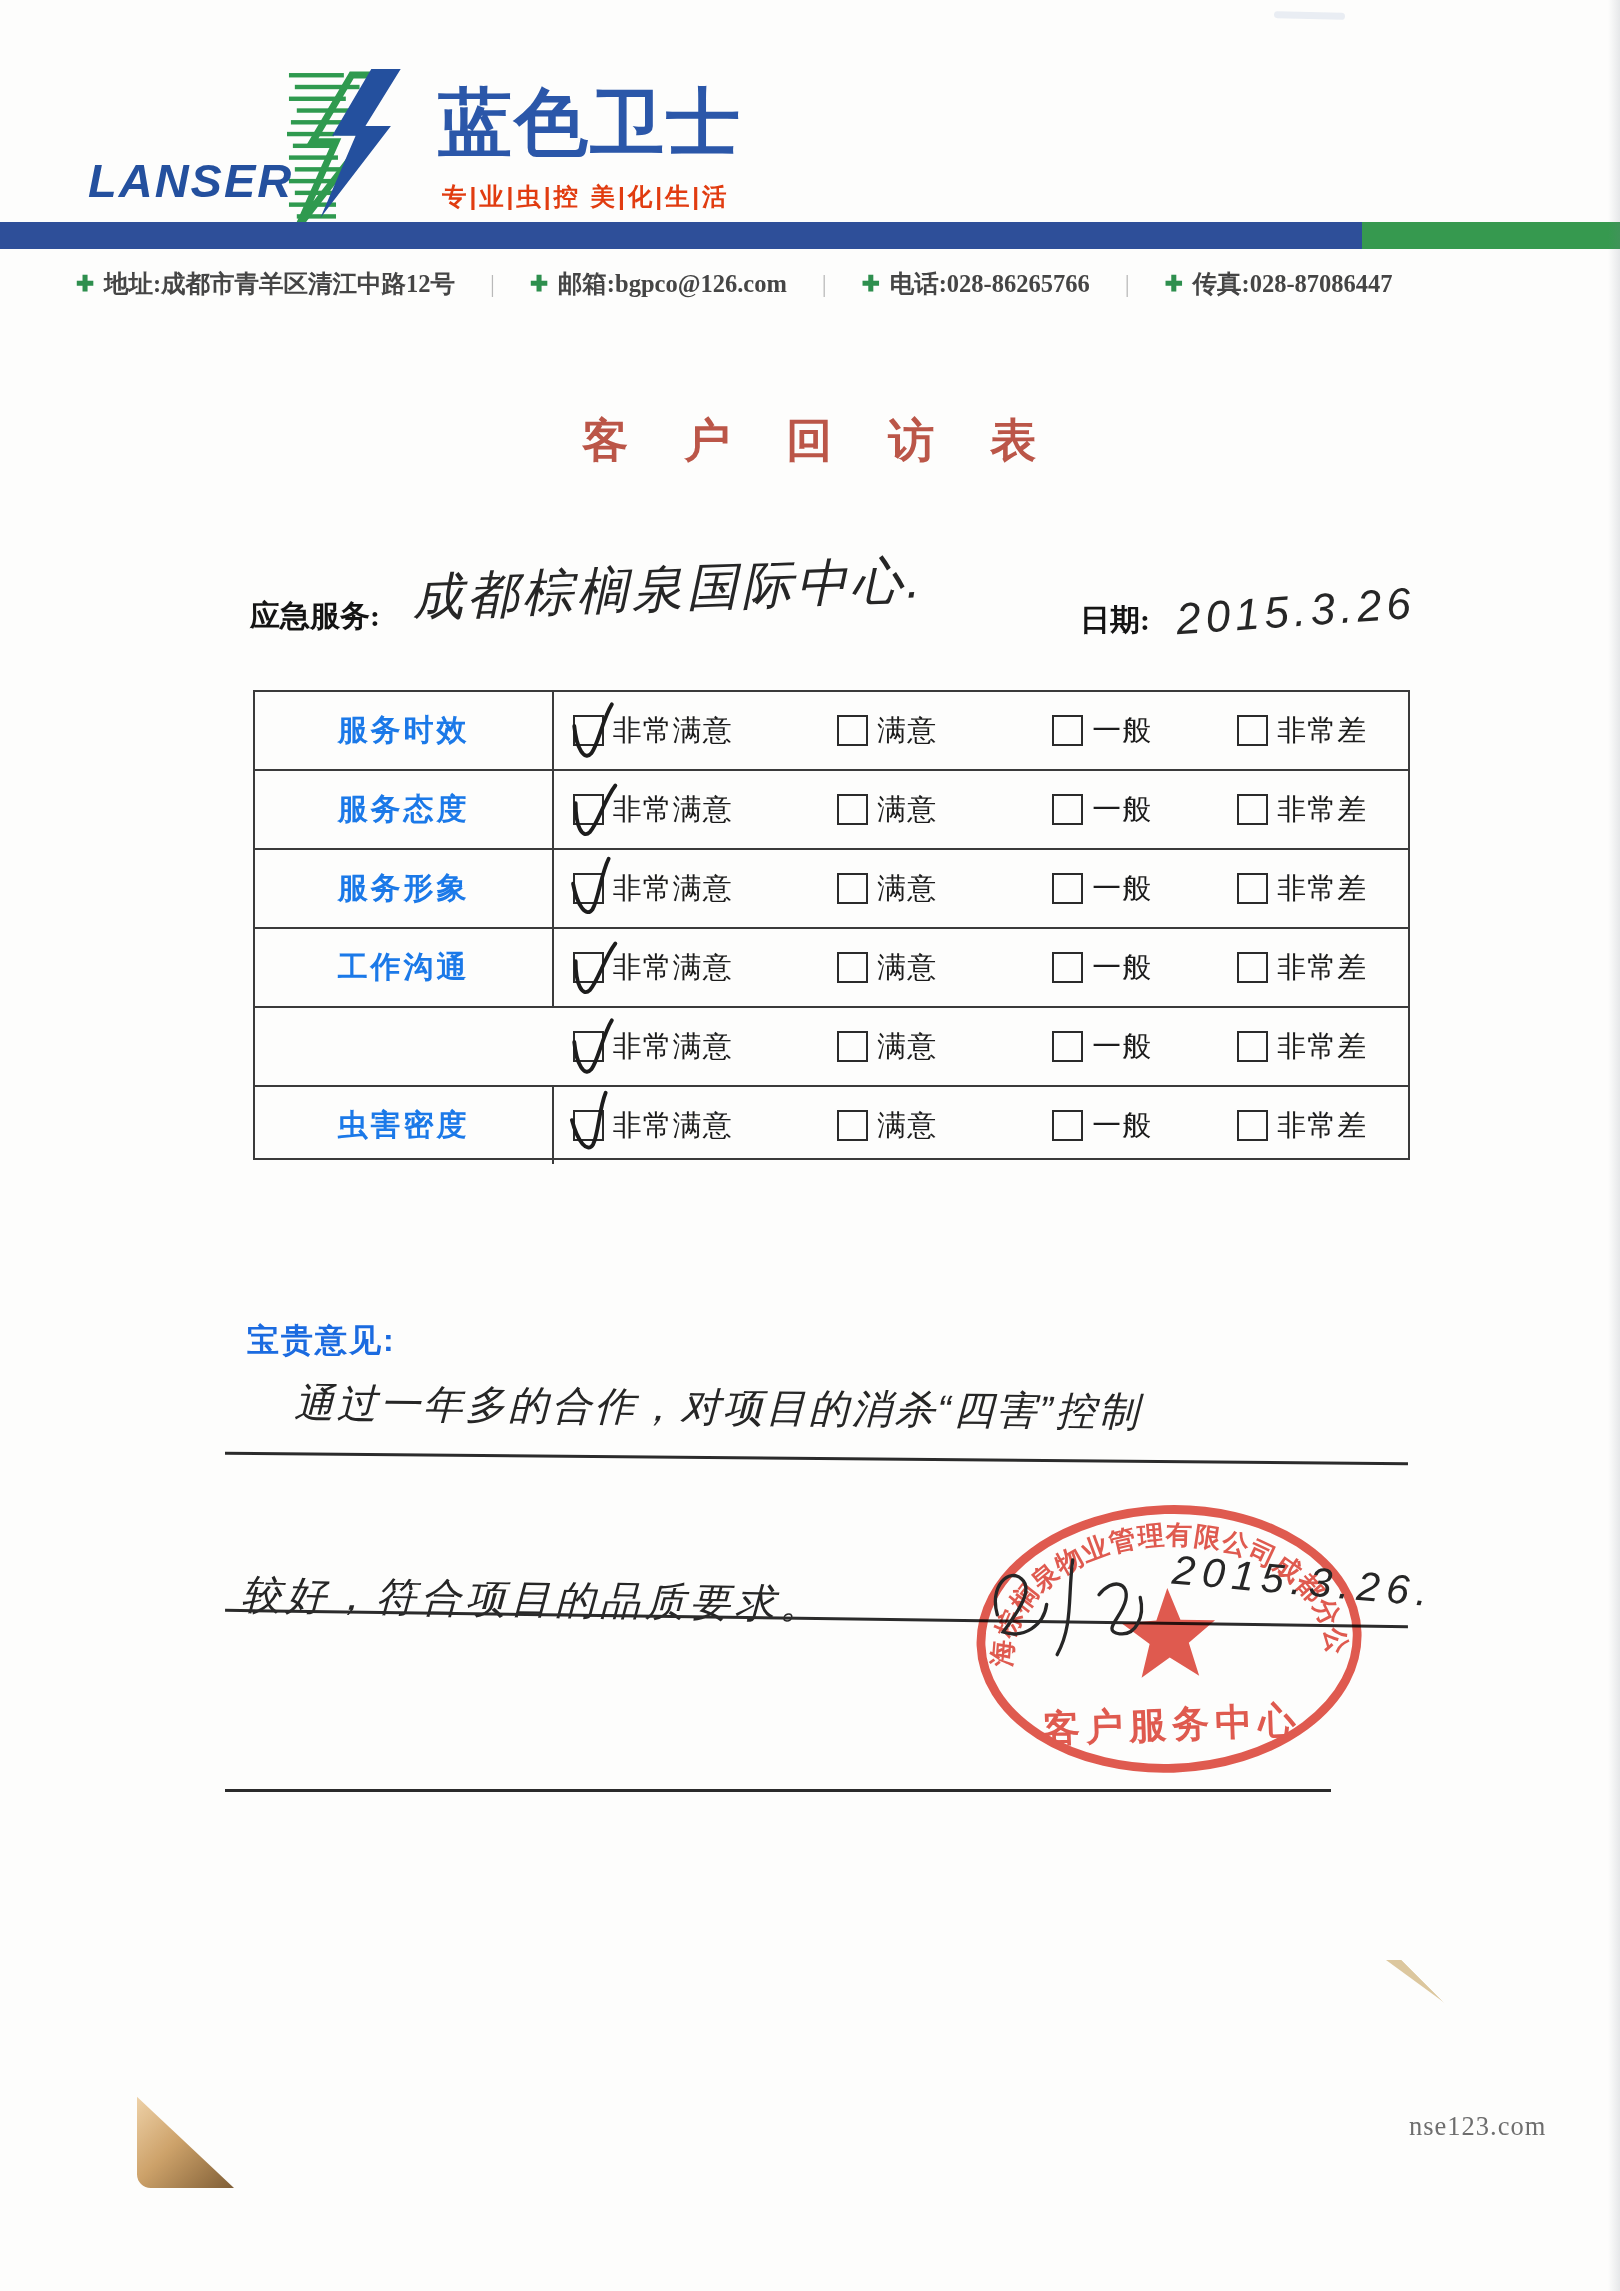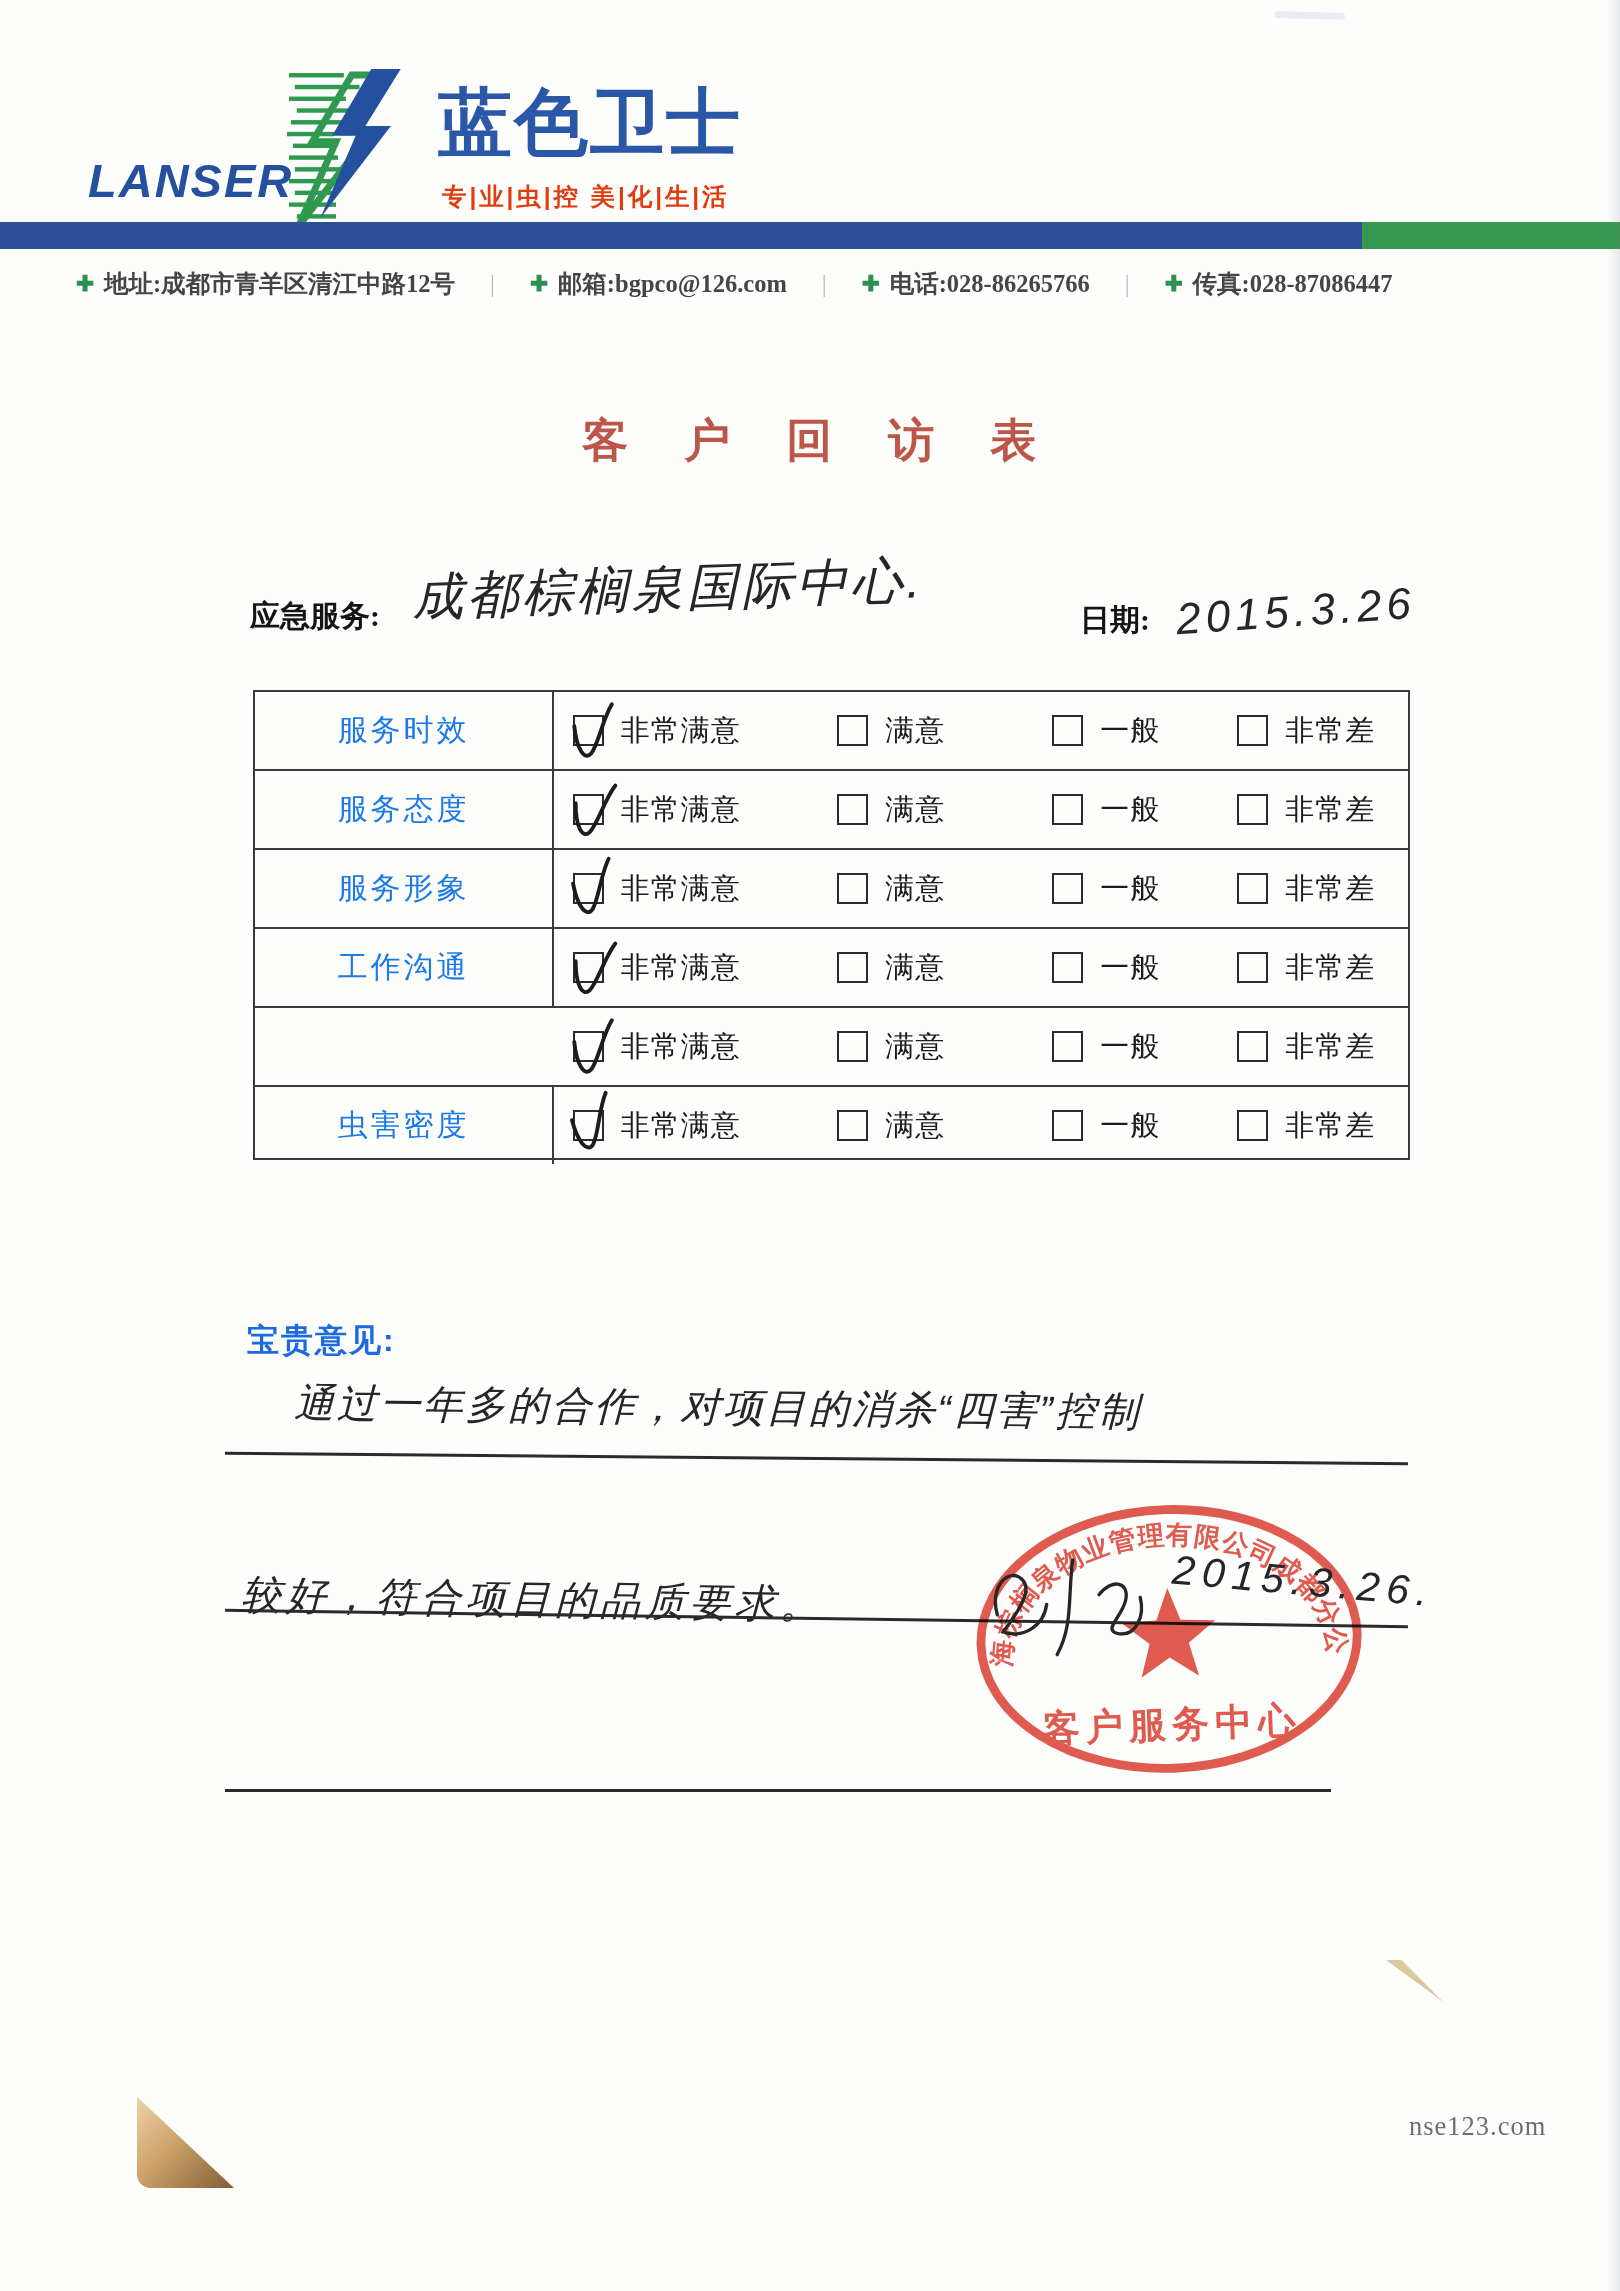--- a/index.html
+++ b/index.html
@@ -45,27 +45,27 @@
   .date-value{position:absolute;left:1176px;top:586px;font-size:44px;letter-spacing:4.9px;
     transform:rotate(-4deg);}
 
   
   .rtable{position:absolute;left:253px;top:690px;width:1157px;height:470px;
     border:2.9px solid #3b3b3b;box-sizing:border-box;}
   .trow{position:relative;height:77px;border-bottom:2px solid #3b3b3b;}
   .trow:last-child{border-bottom:none;}
   .tlabel{position:absolute;left:0;top:0;bottom:0;width:297px;border-right:2px solid #3b3b3b;
     display:flex;align-items:center;justify-content:center;
-    font-size:30px;font-weight:400;color:#1b79e8;letter-spacing:2.9px;}
+    font-size:30px;font-weight:700;color:#1b79e8;letter-spacing:2.9px;}
   .topts{position:absolute;left:299px;right:0;top:0;bottom:0;}
   .opt{position:absolute;top:0;height:100%;display:flex;align-items:center;}
   .o0{left:18.6px}.o1{left:283px}.o2{left:498px}.o3{left:683px}
   .cb{position:relative;display:inline-block;width:27.4px;height:27.4px;
     border:2.9px solid #2b2b2b;margin-right:8.8px;background:transparent;}
-  .olabel{font-family:"Liberation Serif", serif;font-size:29px;color:#1c1c1c;letter-spacing:1px;margin-left:8px;}
+  .olabel{font-family:"Liberation Serif", serif;font-size:29px;color:#1c1c1c;letter-spacing:1px;}
   .tick{position:absolute;left:-5.9px;top:-6.9px;width:47px;height:57px;overflow:visible;pointer-events:none;}
   .trow:nth-child(2n) .tick{transform:rotate(6deg);}
   .trow:nth-child(3) .tick{transform:rotate(-5deg) translateY(-2px);}
   .trow:nth-child(6) .tick{transform:rotate(-9deg) translateY(-3.9px);}
 
   
   .fb-label{position:absolute;left:247px;top:1319px;font-size:32px;font-weight:900;
     color:#1b6be0;letter-spacing:2px;}
   .hw1{position:absolute;left:294px;top:1380px;font-size:40px;letter-spacing:2.9px;
     transform:rotate(.6deg);white-space:nowrap;}

